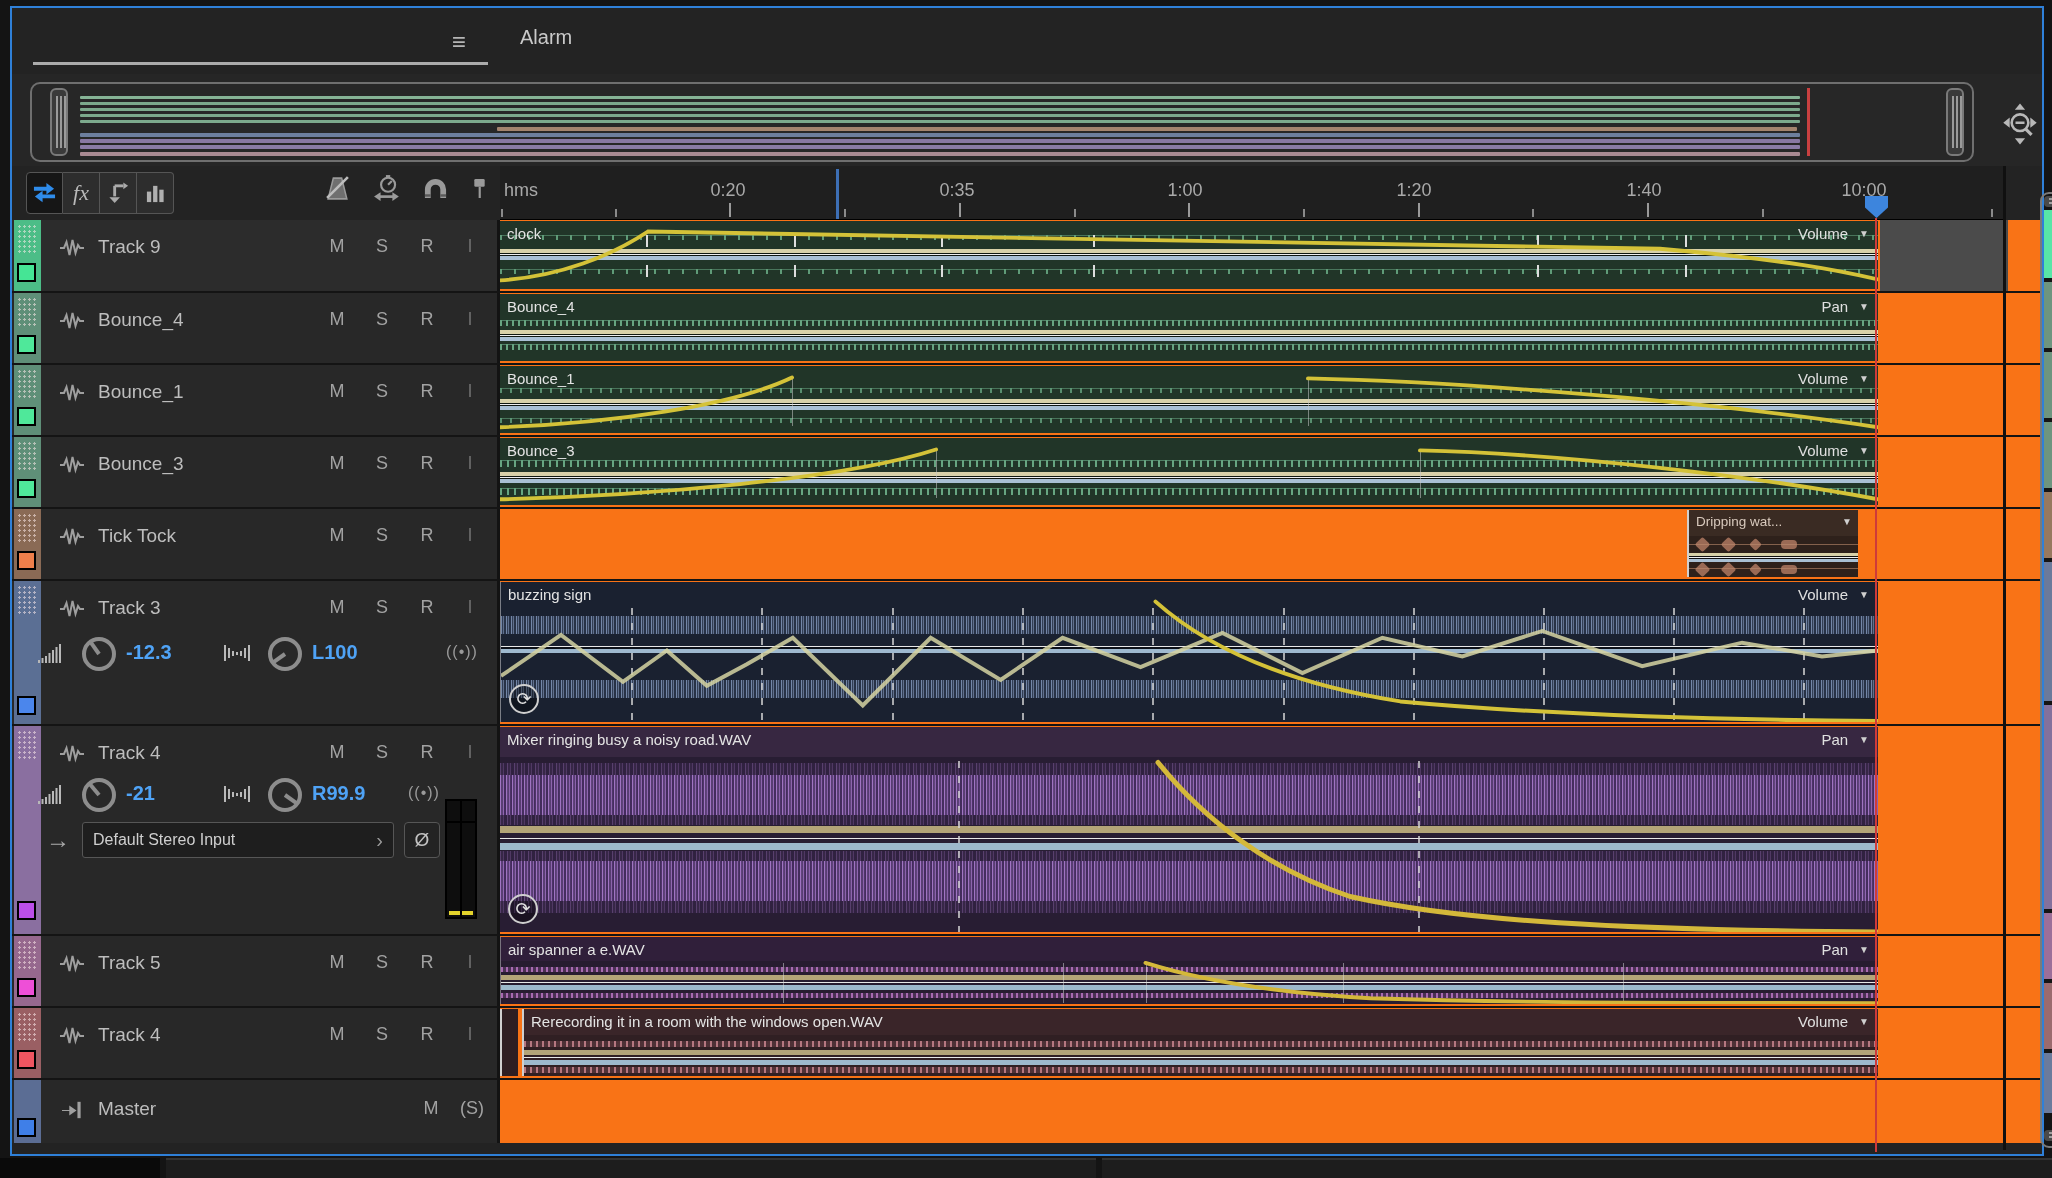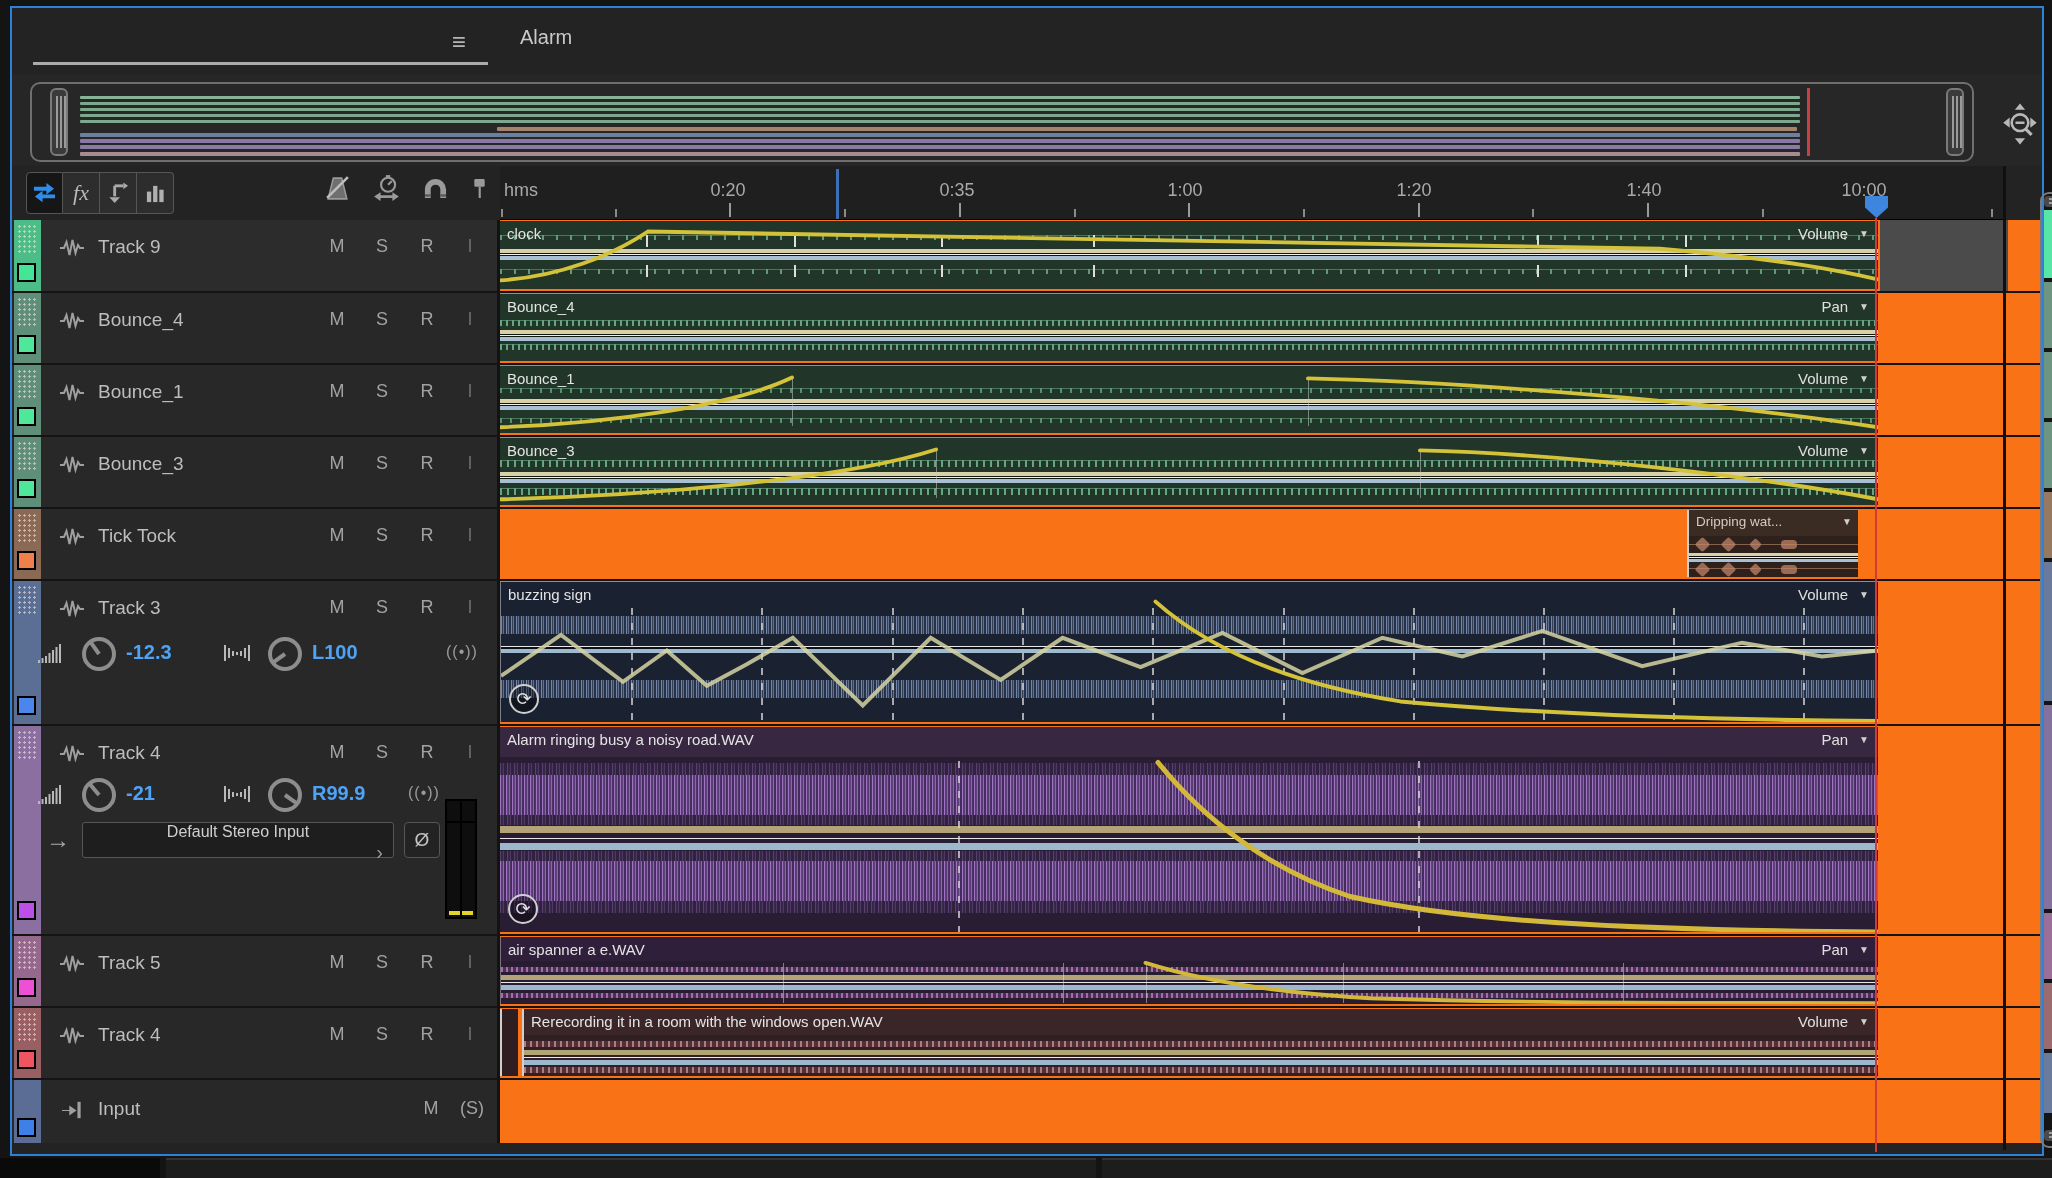--- a/index.html
+++ b/index.html
@@ -45,21 +45,21 @@
   .sw{position:absolute;left:3px;bottom:9px;width:19px;height:19px;border:2px solid #000;}
   .wico{position:absolute;left:46px;top:18px;width:28px;height:20px;color:#9f9f9f;}
   .tname{position:absolute;left:86px;top:16px;font-size:19px;color:#bdbdbd;}
   .msr{position:absolute;top:16px;font-size:18px;color:#a2a2a2;width:22px;text-align:center;}
   .dimI{color:#6c6c6c;}
   .knob{position:absolute;width:34px;height:34px;border:4px solid #8d8d8d;border-radius:50%;}
   .knob i{position:absolute;left:50%;top:50%;width:4px;height:14px;margin-left:-2px;background:#8d8d8d;transform-origin:50% 0;}
   .bval{position:absolute;font-size:20px;font-weight:bold;color:#4fa3f6;}
   .mon{position:absolute;font-size:16px;color:#9a9a9a;letter-spacing:1px;}
   .bico{position:absolute;color:#b5b5b5;}
-  .inbox{position:absolute;height:36px;background:#1e1e1e;border:1px solid #565656;border-radius:3px;color:#cfcfcf;font-size:16px;display:flex;align-items:center;padding:0 10px;flex-direction:column;}
+  .inbox{position:absolute;height:36px;background:#1e1e1e;border:1px solid #565656;border-radius:3px;color:#cfcfcf;font-size:16px;display:flex;align-items:center;padding:0 10px;}
   .inbox .chev{margin-left:auto;font-size:20px;color:#9a9a9a;}
   .phaseb{position:absolute;width:36px;height:36px;border:1px solid #565656;border-radius:4px;color:#c2c2c2;font-size:19px;display:flex;align-items:center;justify-content:center;background:#232323;}
   .meter{position:absolute;left:433px;top:73px;width:32px;height:120px;border:2px solid #000;background:#0e0e0e;}
   .meter .div{position:absolute;left:50%;top:0;bottom:0;width:2px;margin-left:-1px;background:#000;}
   .meter .cap{position:absolute;left:0;right:0;top:20px;height:2px;background:#000;}
   .meter .lvl{position:absolute;bottom:2px;height:4px;background:#e3d32b;width:11px;}
   
   .clip{position:absolute;top:1px;bottom:2px;overflow:hidden;}
   .clabel{position:absolute;top:4px;left:7px;font-size:15px;color:#e4e4e4;z-index:6;white-space:nowrap;}
   .auto{position:absolute;top:4px;right:9px;font-size:15px;color:#e0e0e0;z-index:6;display:flex;gap:11px;align-items:center;}
@@ -555,21 +555,21 @@
             <div class="pband" style="top:124px;height:62px;opacity:.45;background:repeating-linear-gradient(90deg,rgba(160,115,195,.9) 0 1px,rgba(95,65,125,.6) 1px 3px,rgba(150,105,185,.8) 3px 4px,rgba(70,45,100,.6) 4px 7px)"></div>
             <div class="pband" style="top:134px;height:40px;background:repeating-linear-gradient(90deg,rgba(165,120,200,.95) 0 1px,rgba(100,70,130,.75) 1px 3px,rgba(155,110,190,.85) 3px 4px,rgba(75,48,105,.7) 4px 6px)"></div>
             <div class="pband" style="top:99px;height:7px;background:#b3a478"></div>
             <div class="pband" style="top:111px;height:1px;background:#e8e8e8"></div>
             <div class="pband" style="top:116px;height:7px;background:#9db8cc"></div>
             <div class="dashv" style="left:458px;top:34px;height:172px"></div>
             <div class="dashv" style="left:918px;top:34px;height:172px"></div>
             <svg class="env" viewBox="0 0 1378 208" preserveAspectRatio="none">
                 <path d="M658 36 C705 95 770 145 850 172 C960 197 1120 206 1378 208" fill="none" stroke="#d4b83a" stroke-width="5" stroke-linecap="round"></path>
               </svg>
-            <span class="clabel">Alarm ringing busy a noisy road.WAV</span>
+            <span class="clabel">Mixer ringing busy a noisy road.WAV</span>
             <span class="auto">
                 <span>Pan</span>
                 <span class="car">▼</span>
               </span>
             <div class="loopb">
                 <span>⟳</span>
               </div>
           </div>
         </div>
       </div>
@@ -648,21 +648,21 @@
       </div>
 
       <div class="row" style="height:63px;border-bottom:none">
         <div class="head">
           <div class="strip" style="background:#5b6d94">
               <div class="sw" style="background:#3f7fe8;bottom:6px"></div>
             </div>
           <svg class="wico" style="top:20px" viewBox="0 0 26 22">
               <use href="#ico-master"></use>
             </svg>
-          <span class="tname" style="top:18px">Input</span>
+          <span class="tname" style="top:18px">Master</span>
           <span class="msr" style="left:408px;top:18px">M</span>
           <span class="msr" style="left:448px;top:18px">(S)</span>
         </div>
         <div class="lane"></div>
       </div>
 
     </div>
 
     <div class="vdiv" style="right:36px"></div>
 

